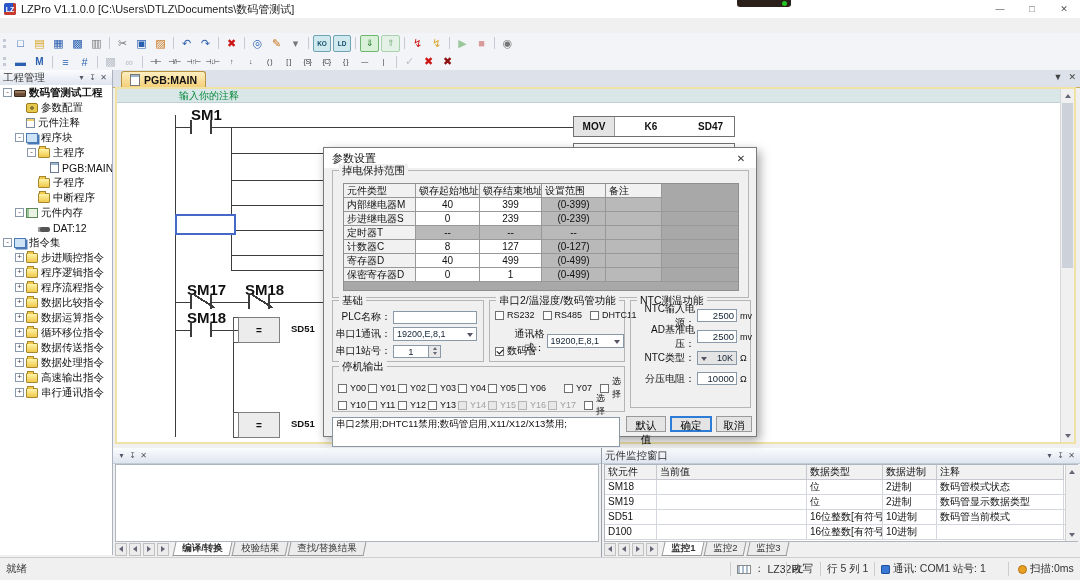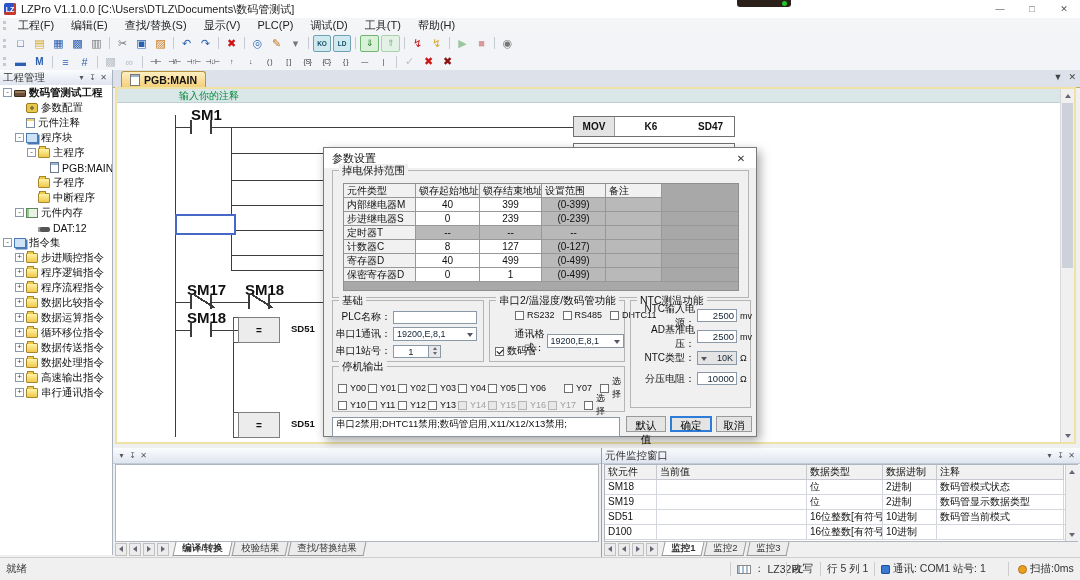--- a/index.html
+++ b/index.html
@@ -120,21 +120,21 @@
   .spinbtns span{flex:1;background:#e8e8e8;display:flex;align-items:center;justify-content:center;}
   .spinbtns .arr{border-left-width:2.5px;border-right-width:2.5px;}
   .spinbtns .arr.up{border-bottom-width:3px;} .spinbtns .arr.down{border-top-width:3px;}
   .cbitem{display:flex;align-items:center;font-size:9px;color:#111;}
   .cb{width:9px;height:9px;box-sizing:border-box;border:1px solid #707070;background:#fff;margin-right:3px;position:relative;flex:none;}
   .cbitem.on .cb::after{content:"";position:absolute;left:1px;top:1px;width:5px;height:3px;
         border-left:1.5px solid #111;border-bottom:1.5px solid #111;transform:rotate(-45deg);}
   .cbitem.dis .cb{background:#e8e8e8;border-color:#b5b5b5;}
   .cbitem.dis{color:#a0a0a0;}
   .cbitem.selw{margin-left:6px;}
-  .summary{position:absolute;left:8px;top:269px;width:288px;height:20px;background:#fff;border:1px solid #8a99a8;
+  .summary{position:absolute;left:8px;top:269px;width:288px;height:30px;background:#fff;border:1px solid #8a99a8;
            box-sizing:border-box;font-size:9.5px;line-height:12px;padding-left:3px;white-space:nowrap;overflow:hidden;}
   .dbtn{position:absolute;top:268px;height:16px;box-sizing:border-box;background:#e4e4e4;border:1px solid #9a9a9a;
         font-size:10.5px;text-align:center;line-height:14px;}
   .dbtn.focus{border:2px solid #2e7cd6;line-height:12px;}
   
   #output{left:113px;top:448px;width:488px;height:109px;border-right:1px solid #9aa0aa;}
   #monitor{left:602px;top:448px;width:478px;height:109px;}
   .outbody{position:absolute;left:2px;top:16px;right:2px;bottom:15px;background:#fff;border:1px solid #b0b6c0;}
   .tabrow{position:absolute;left:2px;bottom:1px;height:14px;display:flex;align-items:center;gap:2px;font-size:9.5px;}
   .navbtn{width:10px;height:11px;display:flex;align-items:center;justify-content:center;background:#ececec;border:1px solid #c0c0c0;}
@@ -168,42 +168,20 @@
     <div class="rec-overlay">
       <span class="rec-dot"></span>
     </div>
     <div class="winbtns">
       <span class="winbtn">—</span>
       <span class="winbtn">□</span>
       <span class="winbtn">✕</span>
     </div>
   </div>
 
-  <div class="menubar">
-    <span class="grip"></span>
-    <span>
-      
-    
-        <span class="menu-item">工程(F)</span>
-      
-        <span class="menu-item">编辑(E)</span>
-      
-        <span class="menu-item">查找/替换(S)</span>
-      
-        <span class="menu-item">显示(V)</span>
-      
-        <span class="menu-item">PLC(P)</span>
-      
-        <span class="menu-item">调试(D)</span>
-      
-        <span class="menu-item">工具(T)</span>
-      
-        <span class="menu-item">帮助(H)</span>
-      </span>
-  </div>
 
   <div class="toolbar tb1">
     <span class="grip"></span>
     <span style="display:flex;align-items:center">
 
         <span class="tbi blue">□</span>
 
         <span class="tbi yellow">▤</span>
 
         <span class="tbi blue">▦</span>
@@ -634,21 +612,21 @@
             <span>
                 <i class="arr down"></i>
               </span>
           </span>
         </span>
       </div>
     </div>
 
     <div class="fs" style="left:165px;top:152px;width:136px;height:62px;">
       <span class="legend">串口2/温湿度/数码管功能</span>
-      <div class="frow" style="left:5px;top:9px;gap:8px;margin-left:20px;">
+      <div class="frow" style="left:5px;top:9px;gap:8px;">
 
           <span class="cbitem off">
             <span class="cb"></span>
             <span>RS232</span>
           </span>
 
           <span class="cbitem off">
             <span class="cb"></span>
             <span>RS485</span>
           </span>

